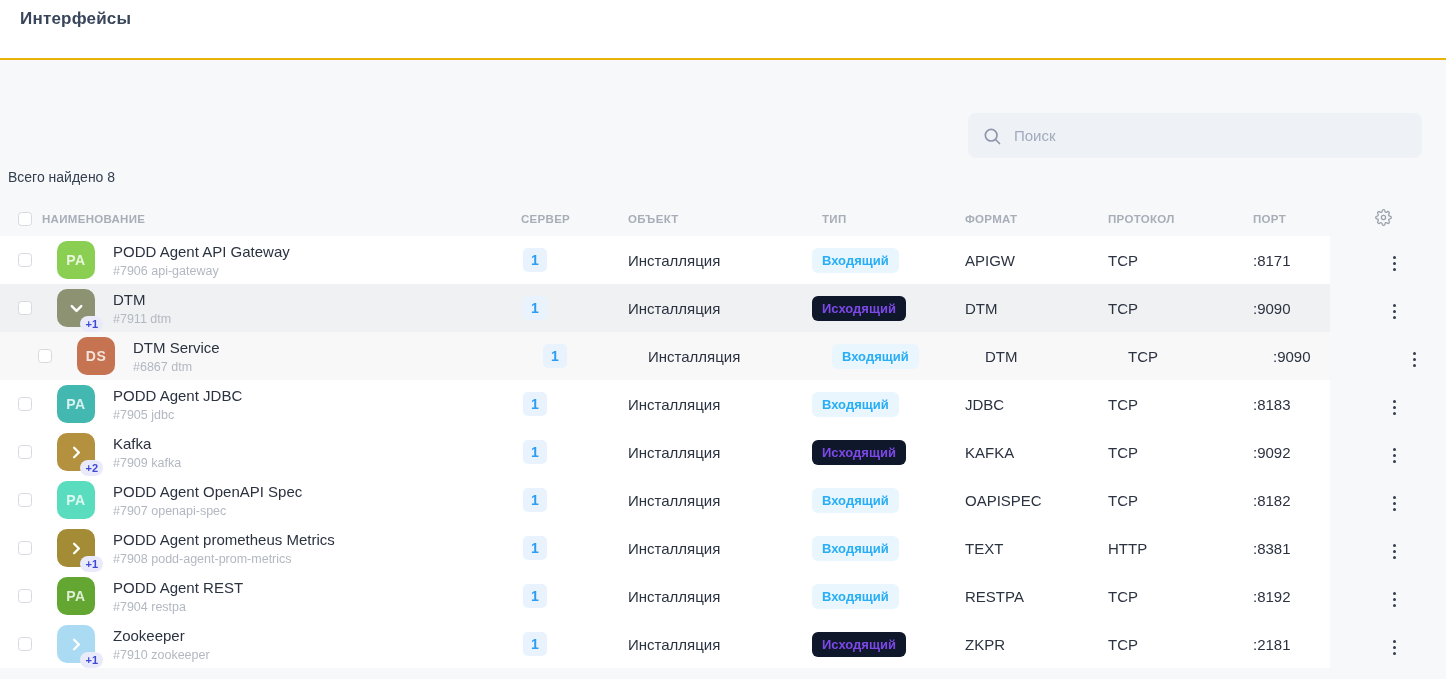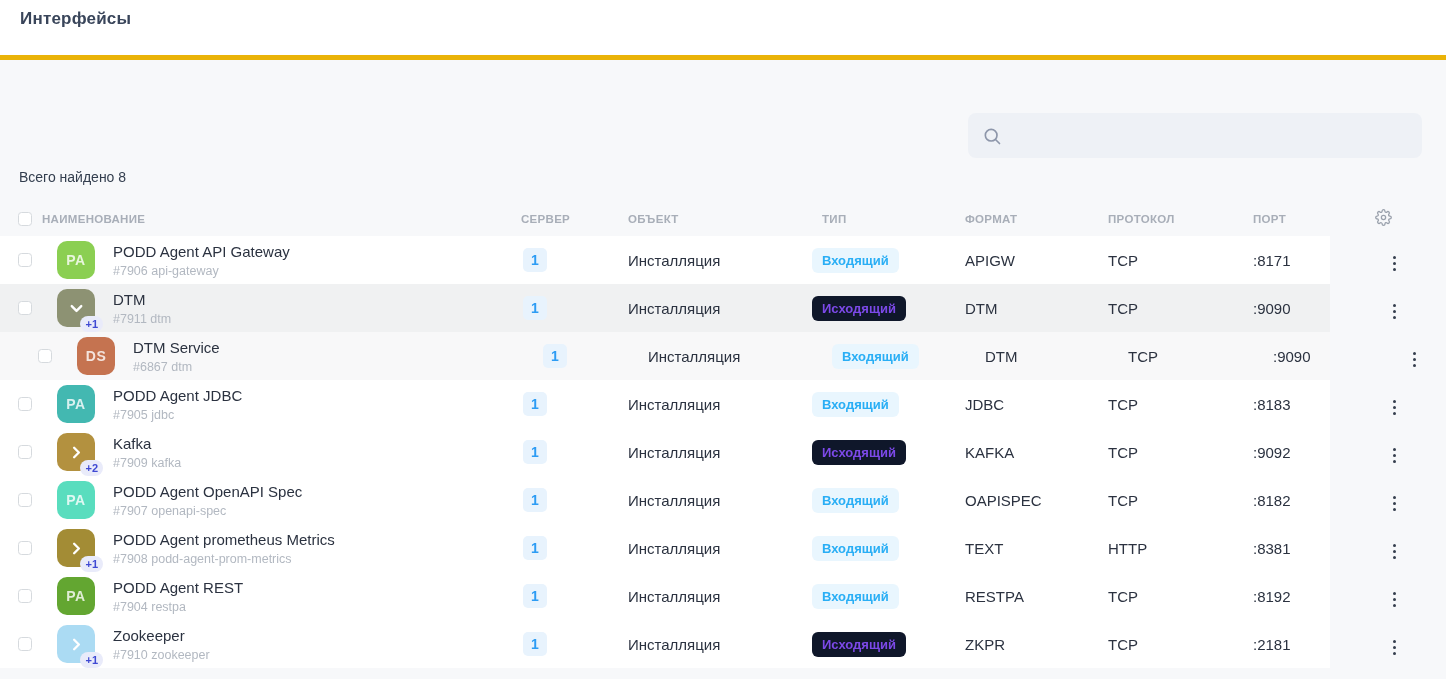--- a/index.html
+++ b/index.html
@@ -1,31 +1,31 @@
 <!DOCTYPE html>
 <html><head>
 <meta charset="utf-8">
 <style>
   * { margin:0; padding:0; box-sizing:border-box; }
   html,body { background:#f7f8fa; }
   body { font-family:"Liberation Sans", sans-serif; }
   .app { position:relative; width:1446px; height:679px; background:#f7f8fa; overflow:hidden; }
 
   
-  .topbar { position:absolute; top:0; left:0; width:100%; height:60px; background:#ffffff; border-bottom:5px solid #eab308; }
+  .topbar { position:absolute; top:0; left:0; width:100%; height:60px; background:#ffffff; border-bottom:2px solid #eab308; }
   .topbar h1 { position:absolute; left:20px; top:9px; font-size:17px; font-weight:700; color:#39455a; letter-spacing:.2px; }
 
   
   .search-box { position:absolute; top:113px; right:24px; width:454px; height:45px; background:#eef1f6; border-radius:8px; display:flex; align-items:center; padding:0 14px; }
   .search-box svg { flex:0 0 auto; margin-right:12px; }
   .search-box input { flex:1; border:none; outline:none; background:transparent; font-size:15px; color:#39455a; font-family:"Liberation Sans", sans-serif; }
   .search-box input::placeholder { color:#a2abbc; }
 
   
-  .summary { position:absolute; left:19px; top:169px; font-size:14px; color:#333e4e; }
+  .summary { position:absolute; left:8px; top:169px; font-size:14px; color:#333e4e; }
 
   
   .table { position:absolute; top:202px; left:0; width:1330px; }
   .thead, .trow { display:grid; grid-template-columns:42px 479px 107px 194px 143px 143px 145px 105px 1fr; align-items:center; }
   .thead { height:34px; }
   .thead .h { font-size:11.5px; font-weight:700; color:#a8aeb8; letter-spacing:.3px; }
   .cell-check { padding-left:18px; }
   .checkbox { display:block; width:14px; height:14px; border:1px solid #d6dade; border-radius:3.5px; background:#fff; }
   .cell-actions { padding-left:17px; }
 
@@ -58,20 +58,21 @@
 
   <div class="topbar">
     <h1>Интерфейсы</h1>
   </div>
 
   <div class="search-box">
     <svg width="20" height="20" viewBox="0 0 24 24" fill="none" stroke="#8d96aa" stroke-width="2" stroke-linecap="round">
       <circle cx="11" cy="11" r="7"></circle>
       <line x1="16.5" y1="16.5" x2="21" y2="21"></line>
     </svg>
+    <input type="text" placeholder="Поиск" style="">
   </div>
 
   <div class="summary">Всего найдено 8</div>
 
   <div class="table">
     <div class="thead">
       <div class="cell-check">
           <span class="checkbox"></span>
         </div>
       <div class="h">НАИМЕНОВАНИЕ</div>

